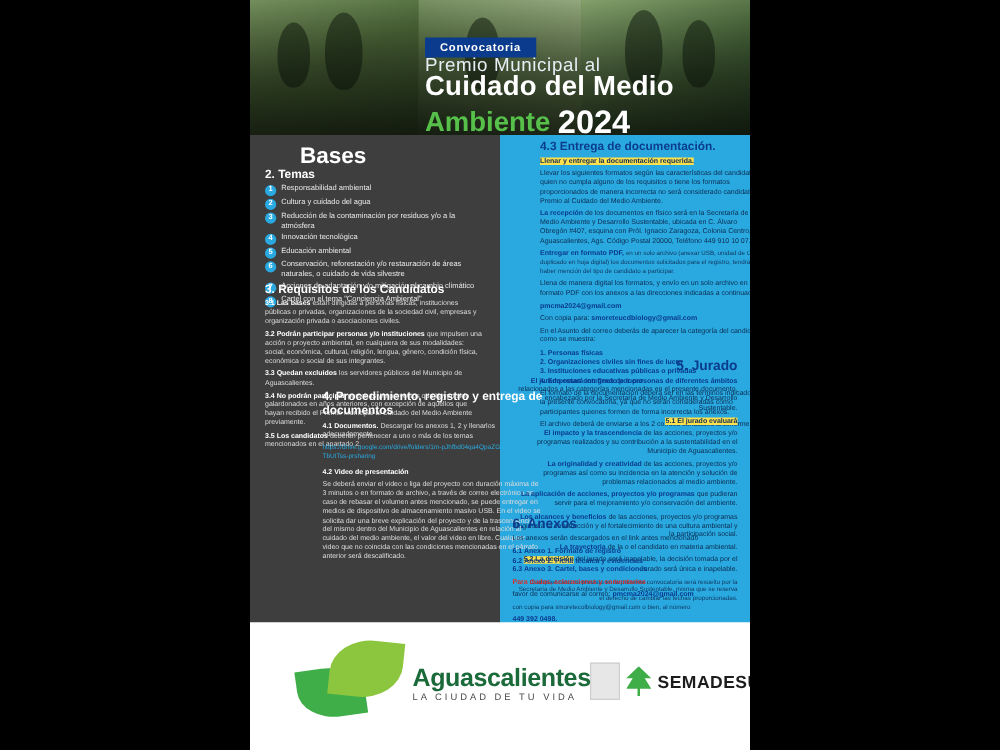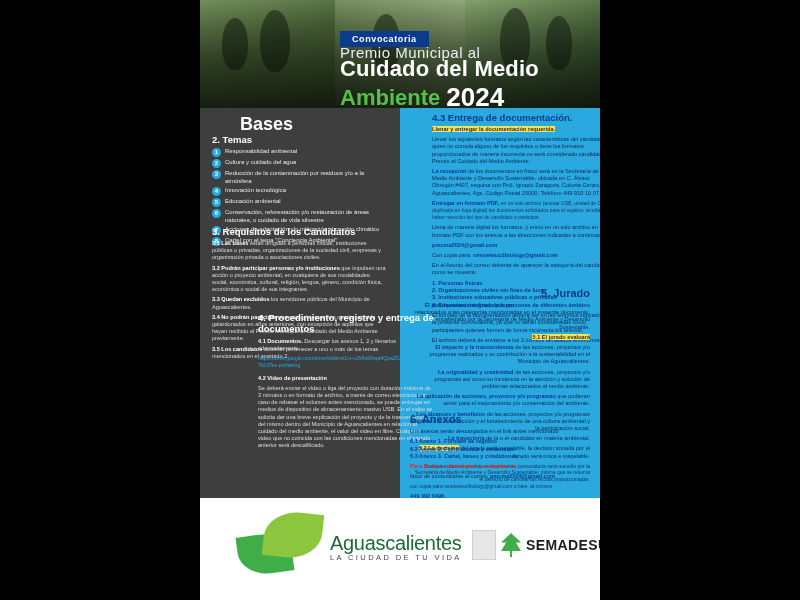--- a/index.html
+++ b/index.html
@@ -57,21 +57,21 @@
 
   .olist{list-style:none;margin:2px 0 3px 0;padding:0;}
   .olist li{color:#0b3b8c;font-size:5.6px;line-height:7.4px;font-weight:bold;}
 
   
   .footer{position:absolute;left:0;top:498px;width:400px;height:102px;background:#ffffff;}
   .leaf{position:absolute;left:38px;top:10px;width:86px;height:78px;}
   .leaf .l1{position:absolute;left:0;top:26px;width:54px;height:40px;background:#3fae49;border-radius:0 60% 0 60%;transform:rotate(-8deg);}
   .leaf .l2{position:absolute;left:26px;top:4px;width:58px;height:46px;background:#8cc63f;border-radius:60% 0 60% 0;transform:rotate(6deg);}
   .ags{position:absolute;left:130px;top:34px;}
-  .ags .w1{color:#1b6a3a;font-size:20px;font-weight:normal;letter-spacing:-.3px;}
+  .ags .w1{color:#1b6a3a;font-size:20px;font-weight:bold;letter-spacing:-.3px;}
   .ags .w2{color:#4a4a4a;font-size:7.5px;letter-spacing:2.4px;margin-top:-2px;}
   .sema{position:absolute;left:272px;top:32px;display:flex;align-items:center;gap:5px;}
   .sema .bk{width:22px;height:28px;background:#e7e7e7;border:1px solid #cfcfcf;}
   .sema .tree{width:20px;height:24px;background:#3fae49;clip-path:polygon(50% 0,100% 40%,74% 40%,100% 75%,55% 75%,55% 100%,45% 100%,45% 75%,0 75%,26% 40%,0 40%);}
   .sema .nm{color:#1c1c1c;font-size:14px;font-weight:bold;letter-spacing:.4px;}
 </style>
 </head>
 <body>
 
 <div class="page">

